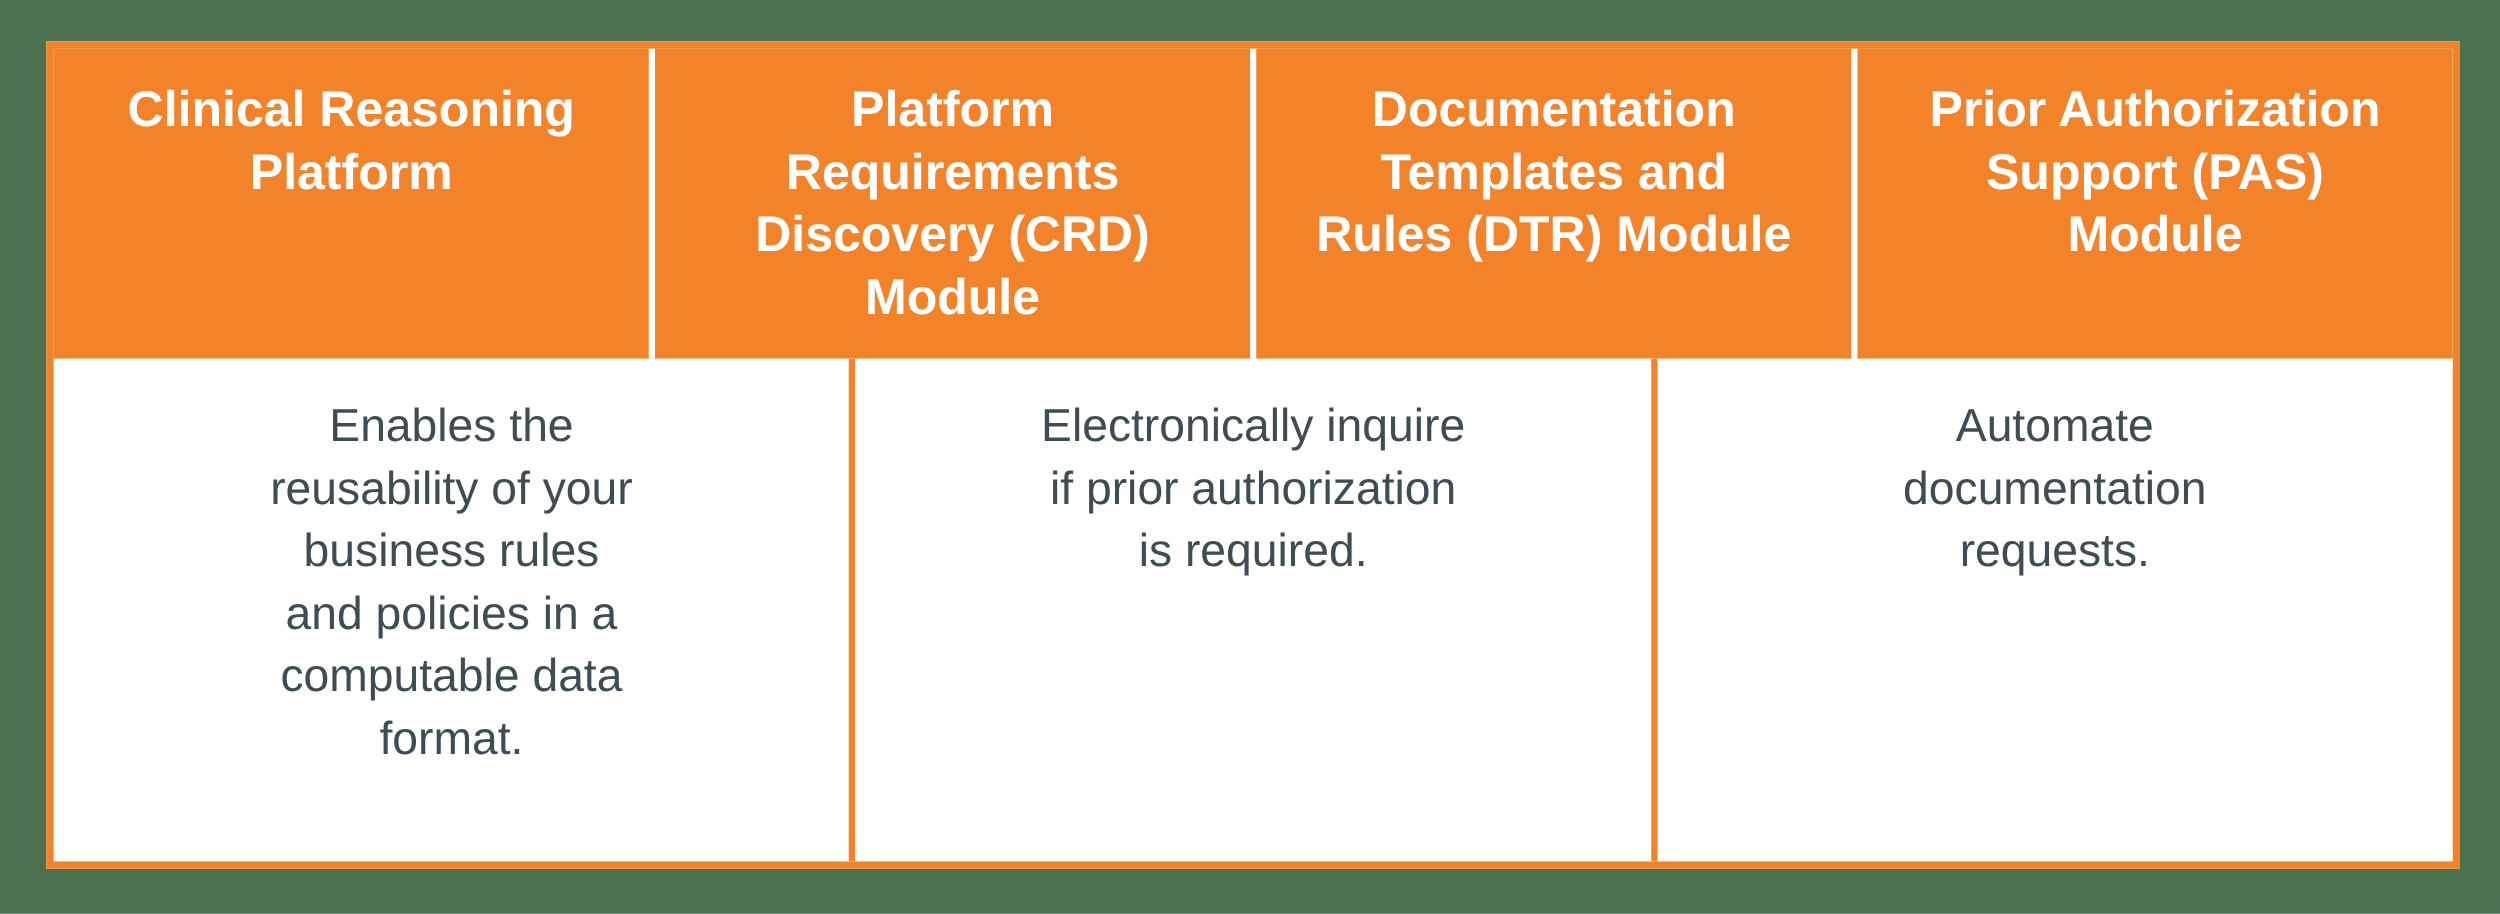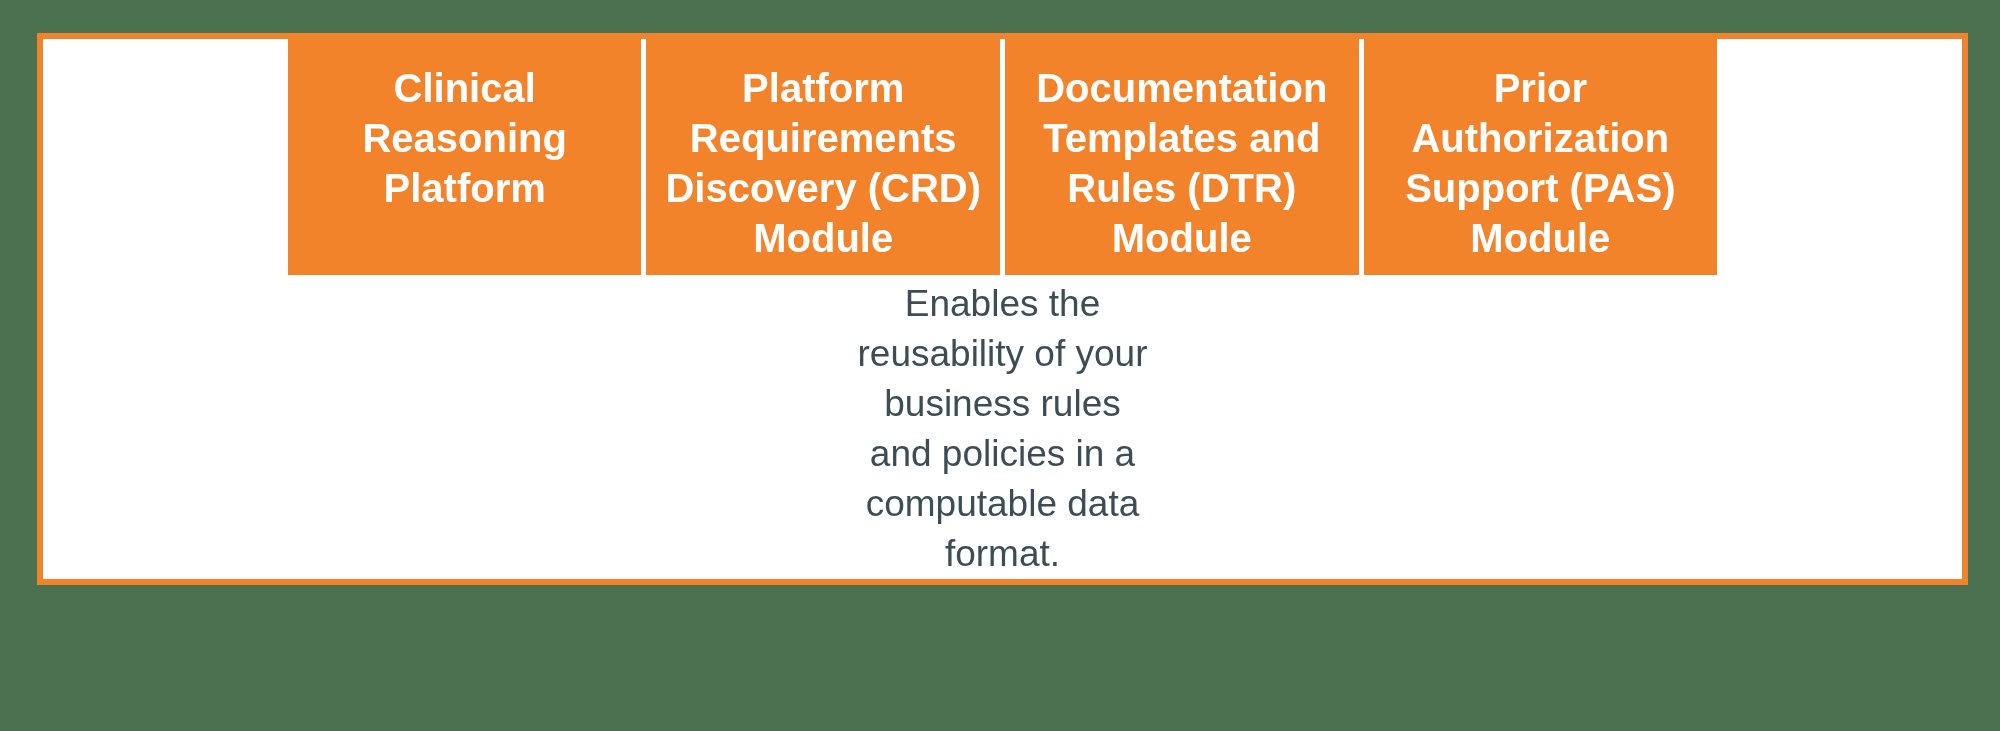--- a/index.html
+++ b/index.html
@@ -12,27 +12,26 @@
     background: #4b7150;
     font-family: "Liberation Sans", "DejaVu Sans", sans-serif;
     position: relative;
     overflow: hidden;
   }
   .table-wrap {
     position: absolute;
     left: 37px;
     top: 33px;
     width: 1931px;
-    height: 552px;
+    height: 662px;
     border: 6px solid #f2832a;
     box-sizing: border-box;
     display: flex;
     flex-direction: column;
     background: #ffffff;
-    align-items: center;
   }
   .header-row {
     display: flex;
     height: 248px;
     background: #f2832a;
   }
   .header-cell {
     flex: 1 1 0;
     border-right: 5px solid #ffffff;
     box-sizing: border-box;
@@ -57,21 +56,21 @@
     flex: 1 1 auto;
     background: #ffffff;
   }
   .body-cell {
     flex: 1 1 0;
     border-right: 5px solid #f2832a;
     box-sizing: border-box;
     display: flex;
     justify-content: center;
     align-items: flex-start;
-    padding-top: 4px;
+    padding-top: 29px;
   }
   .body-cell:last-child {
     border-right: none;
   }
   .body-text {
     color: #3d4d56;
     font-size: 37px;
     line-height: 50px;
     font-weight: 400;
     text-align: center;
@@ -108,15 +107,25 @@
 
   <div class="body-row">
     <div class="body-cell">
       <div class="body-text">Enables the
 reusability of your
 business rules
 and policies in a
 computable data
 format.</div>
     </div>
+    <div class="body-cell">
+      <div class="body-text">Electronically inquire
+if prior authorization
+is required.</div>
+    </div>
+    <div class="body-cell">
+      <div class="body-text">Automate
+documentation
+requests.</div>
+    </div>
   </div>
 
 </div>
 
 </body></html>

